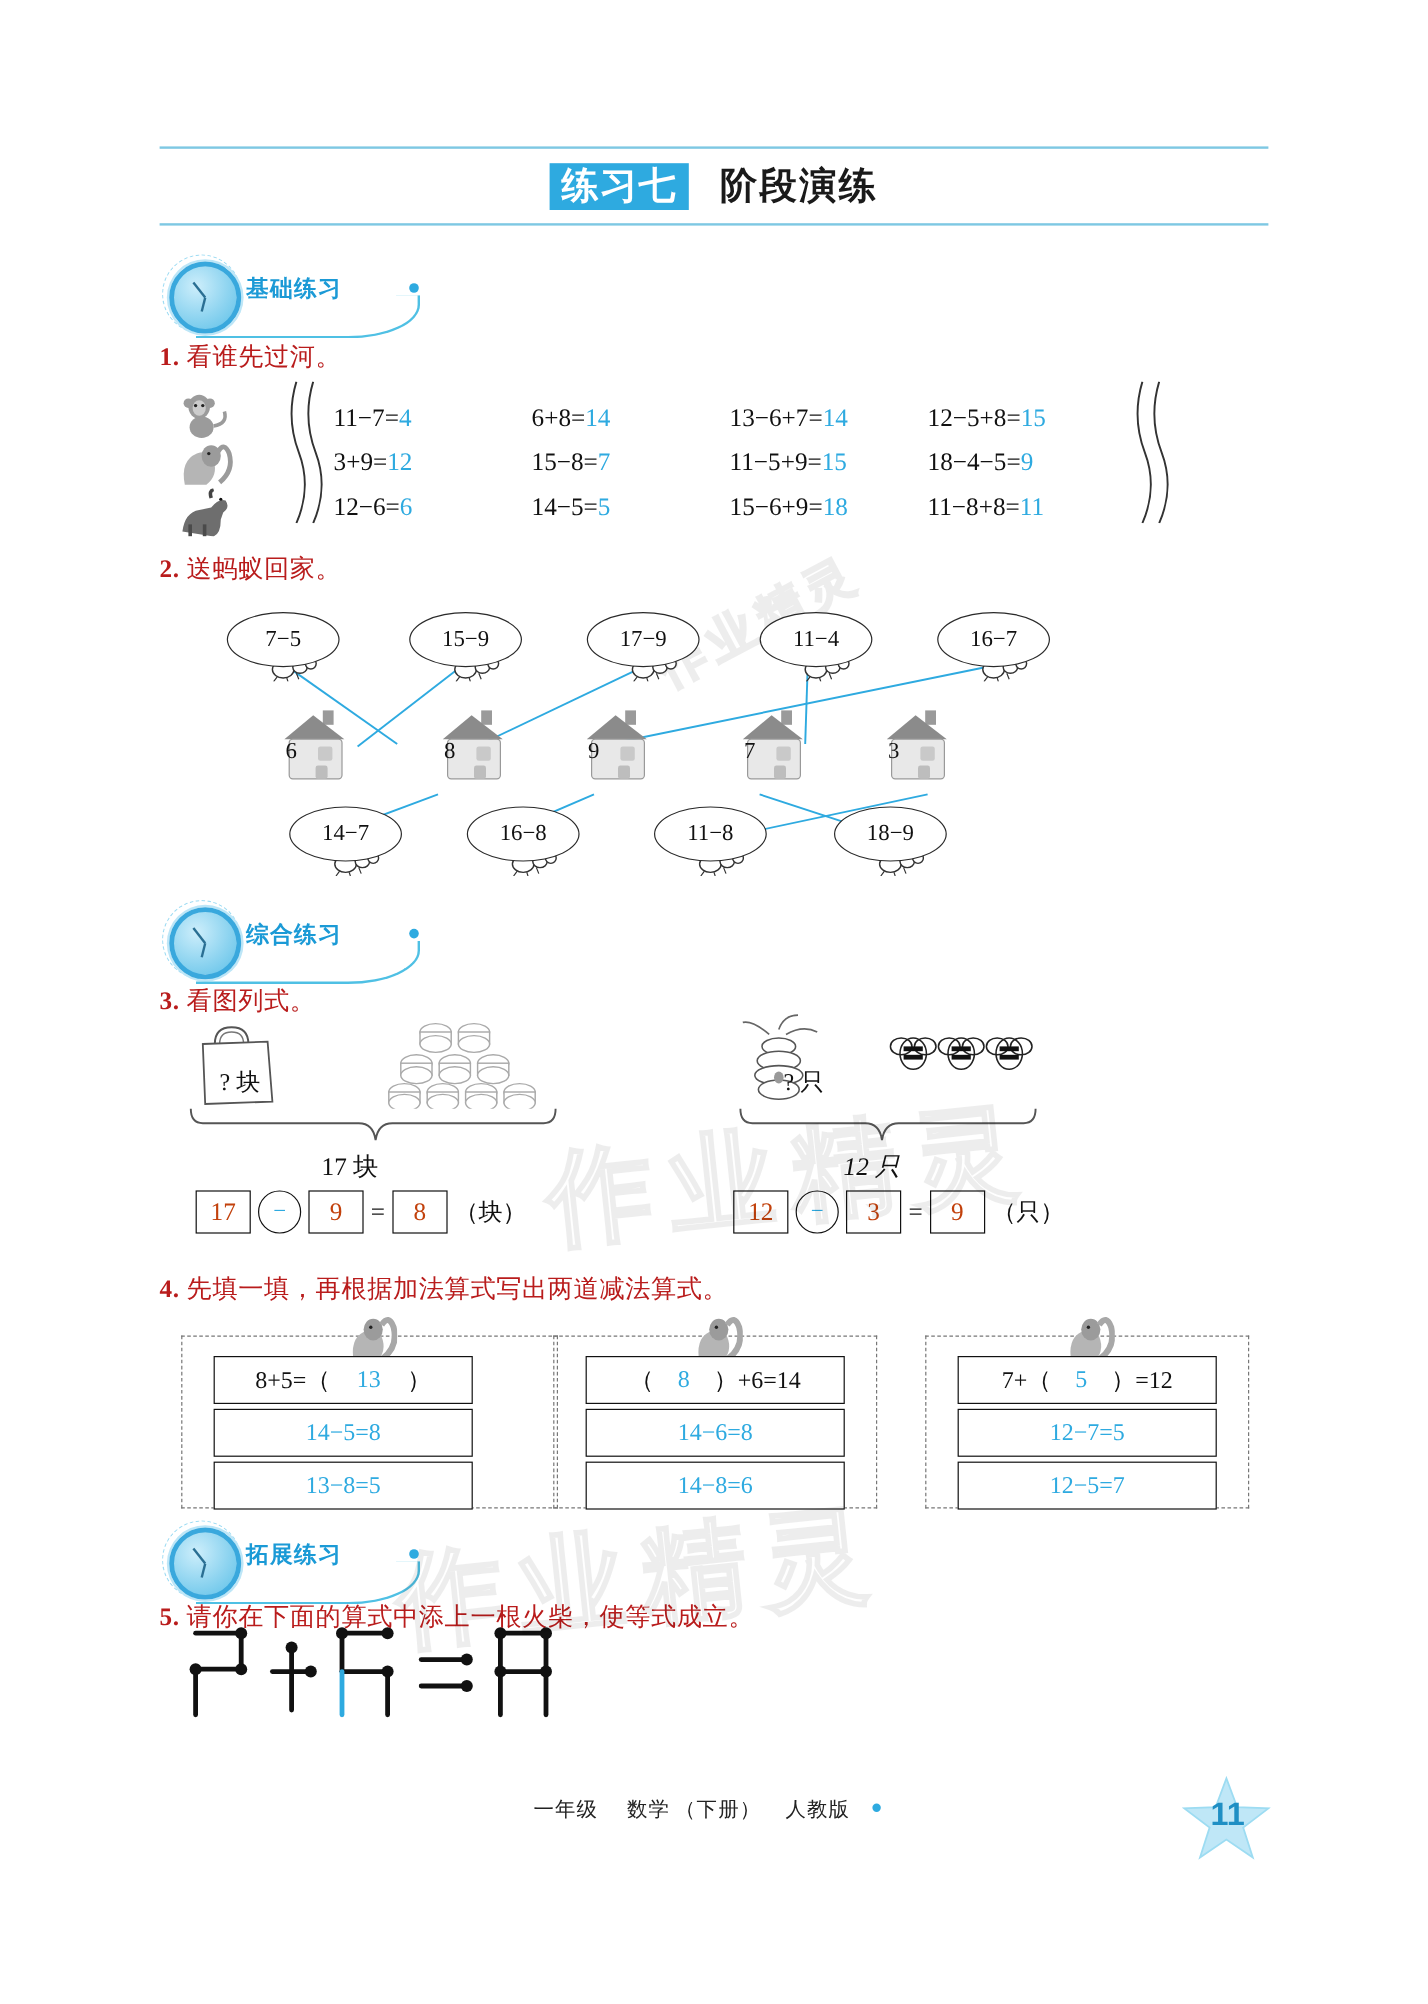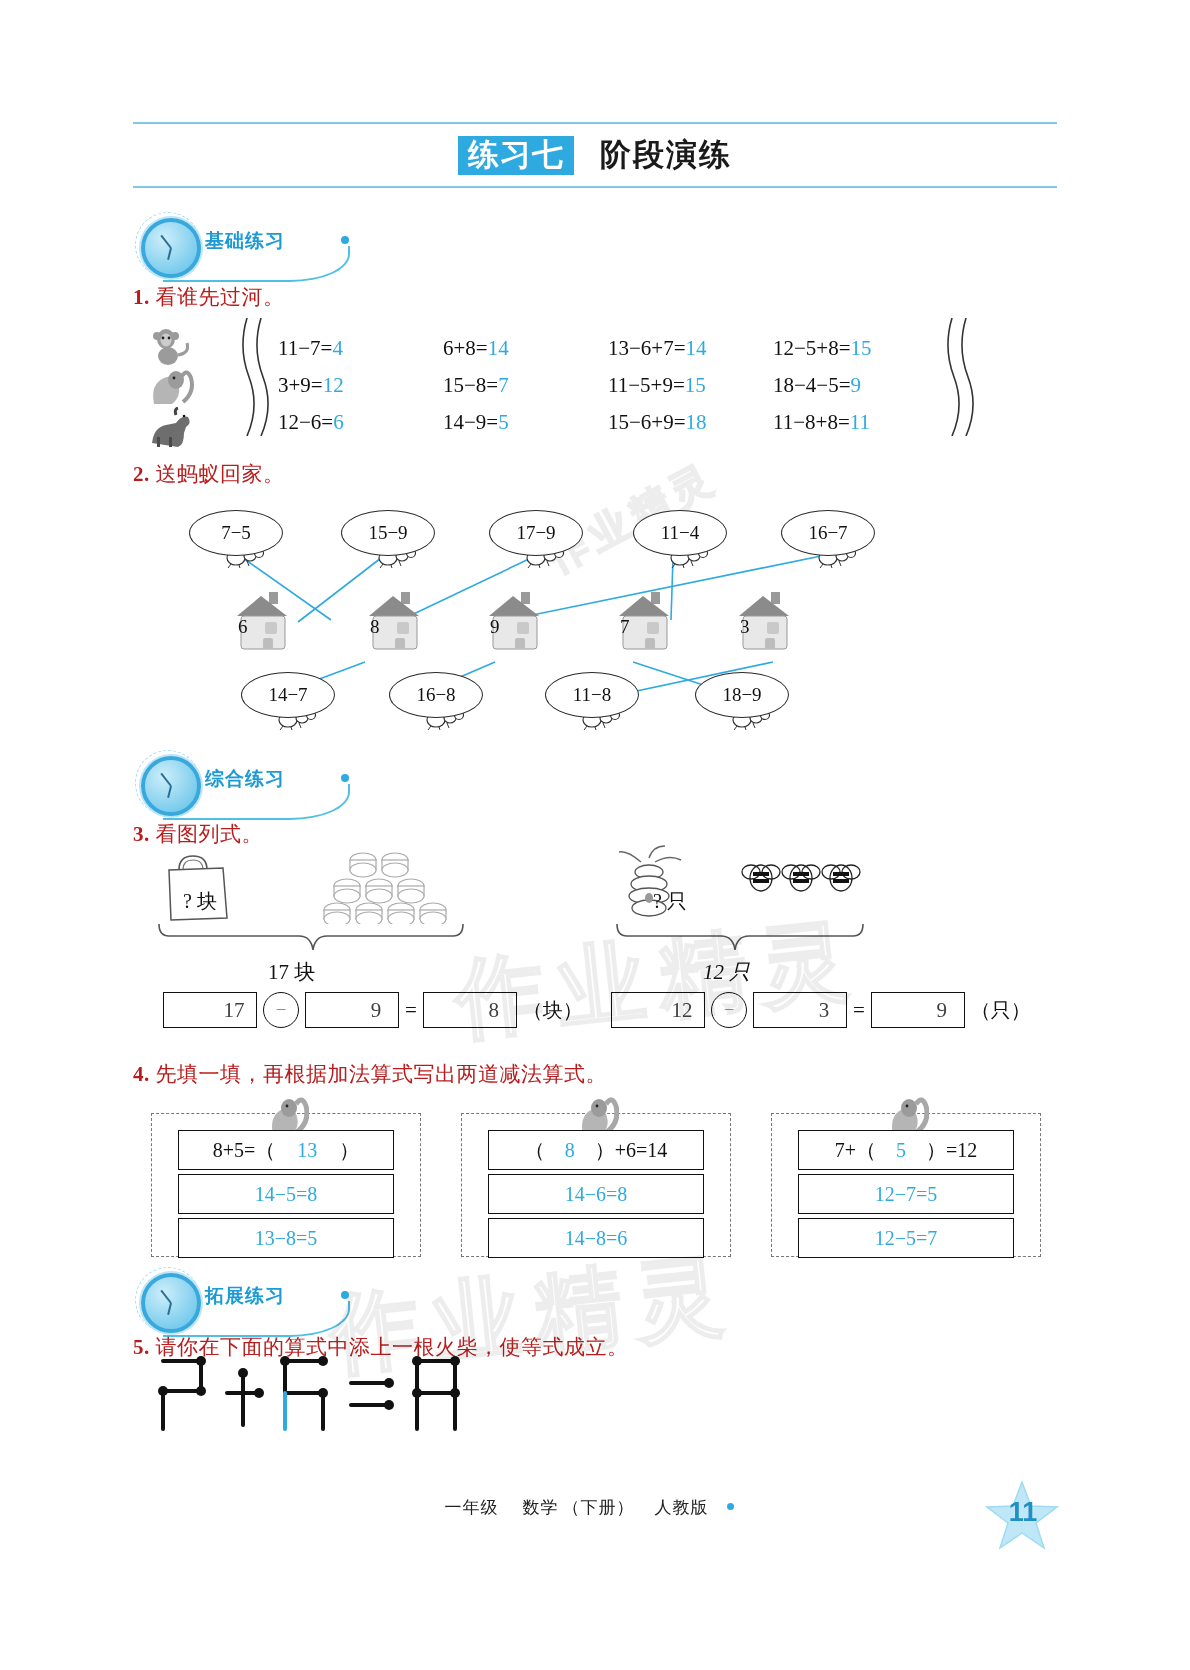--- a/index.html
+++ b/index.html
@@ -60,21 +60,21 @@
   .ant{position:absolute;width:46px;height:26px;z-index:2;}
   .house{position:absolute;width:66px;height:62px;z-index:3;}
   .house .num{position:absolute;left:7px;top:26px;font-size:19px;color:#111;z-index:4;}
   .lines{position:absolute;left:0;top:0;width:924px;height:250px;z-index:1;}
 
   
   #ex3{position:absolute;left:133px;top:840px;width:924px;height:180px;}
   .grp-label{position:absolute;font-size:21px;}
   .eqbox{position:absolute;display:flex;align-items:center;gap:6px;font-size:21px;}
   .sqbox{width:44px;height:34px;border:1.6px solid #111;display:flex;align-items:center;
-      justify-content:center;color:#404040;font-size:21px;padding-left:48px;}
+      justify-content:center;color:#c2410c;font-size:21px;}
   .opcircle{width:34px;height:34px;border:1.6px solid #111;border-radius:50%;
       display:flex;align-items:center;justify-content:center;color:#2eaae0;font-size:19px;}
   .unit{font-size:20px;color:#111;}
 
   
   #ex4{position:absolute;left:133px;top:1095px;width:924px;height:160px;}
   .dashbox{position:absolute;top:18px;width:268px;height:142px;border:1.4px dashed #777;}
   .squirrel{position:absolute;top:-20px;left:50%;transform:translateX(-50%);width:46px;height:44px;}
   .innerbox{position:absolute;left:26px;width:214px;height:38px;border:1.6px solid #111;
       display:flex;align-items:center;justify-content:center;font-size:20px;background:#fff;}
@@ -180,21 +180,21 @@
       <div class="cell"><span>12−5+8=</span><span class="ans">15</span></div>
     </div>
     <div class="row">
       <div class="cell"><span>3+9=</span><span class="ans">12</span></div>
       <div class="cell"><span>15−8=</span><span class="ans">7</span></div>
       <div class="cell"><span>11−5+9=</span><span class="ans">15</span></div>
       <div class="cell"><span>18−4−5=</span><span class="ans">9</span></div>
     </div>
     <div class="row">
       <div class="cell"><span>12−6=</span><span class="ans">6</span></div>
-      <div class="cell"><span>14−9=</span><span class="ans">5</span></div>
+      <div class="cell"><span>14−5=</span><span class="ans">5</span></div>
       <div class="cell"><span>15−6+9=</span><span class="ans">18</span></div>
       <div class="cell"><span>11−8+8=</span><span class="ans">11</span></div>
     </div>
   </div>
 
   <div class="qhead" style="left:133px;top:460px;">
     <b>2.</b>
     <span>送蚂蚁回家。</span>
   </div>
 
@@ -457,21 +457,21 @@
       <span class="unit">（只）</span>
     </div>
   </div>
 
   <div class="qhead" style="left:133px;top:1060px;">
     <b>4.</b>
     <span>先填一填，再根据加法算式写出两道减法算式。</span>
   </div>
 
   <div id="ex4">
-    <div class="dashbox" style="left:18px;">
+    <div class="dashbox" style="left:18px;padding-left:44px;">
       <div class="squirrel">
         <svg viewBox="0 0 46 44" width="46" height="44">
           <path d="M10 42 q-4 -20 8 -26 q10 -5 15 4 q5 12 -5 22z" fill="#b5b5b5"></path>
           <ellipse cx="26" cy="14" rx="8" ry="9" fill="#9b9b9b"></ellipse>
           <circle cx="24" cy="12" r="1.4" fill="#222"></circle>
           <path d="M33 10 q6 -9 10 2 q4 16 -9 26" stroke="#a8a8a8" stroke-width="5" fill="none"></path>
         </svg>
       </div>
       <div class="innerbox r1">
         <span>8+5=（</span>

